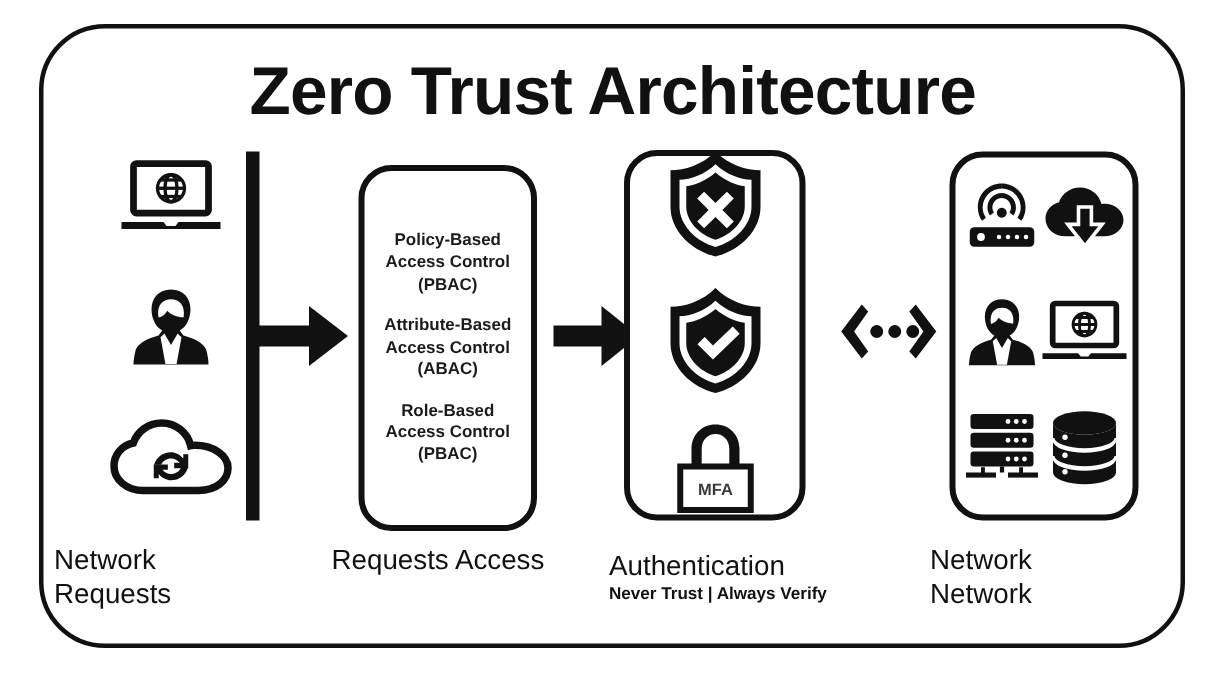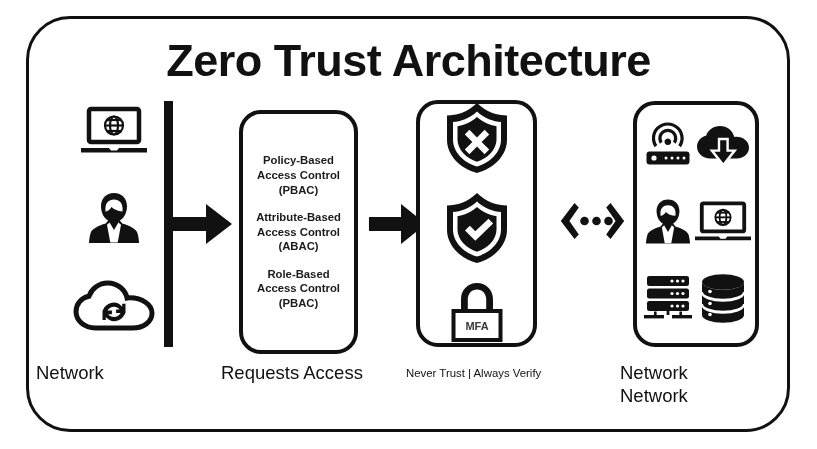--- a/index.html
+++ b/index.html
@@ -51,21 +51,21 @@
   
   .connector{position:absolute;left:560px;top:199px;}
 
   
   .caption{position:absolute;text-align:left;color:#111;font-size:18.5px;
            line-height:23px;font-weight:500;}
   .cap-net-req{left:36px;top:361px;width:150px;}
   .cap-iam{left:221px;top:361px;width:185px;}
   .cap-auth{left:406px;top:365px;width:180px;}
   .cap-access{left:620px;top:361px;width:155px;}
-  .subcap{font-size:11.4px;line-height:15px;font-weight:400;margin-top:1px;color:#111;}
+  .subcap{font-size:11.4px;line-height:15px;font-weight:700;margin-top:1px;color:#111;}
 
   svg{overflow:visible;}
 </style>
 </head>
 <body>
 
 <div class="frame"></div>
 
 <div class="title">Zero Trust Architecture</div>
 
@@ -292,26 +292,28 @@
           <path d="M2 31 a21 7.8 0 0 0 42 0"></path>
         </g>
       </svg>
     </span>
 
   </div>
 </div>
 
 <div class="caption cap-net-req">
   <div>Network</div>
+  <div>Requests</div>
 </div>
 
 <div class="caption cap-iam">
   <div>Requests Access</div>
 </div>
 
 <div class="caption cap-auth">
+  <div>Authentication</div>
   <div class="subcap">Never Trust  |  Always Verify</div>
 </div>
 
 <div class="caption cap-access">
   <div>Network</div>
   <div>Network</div>
 </div>
 
 </body></html>

